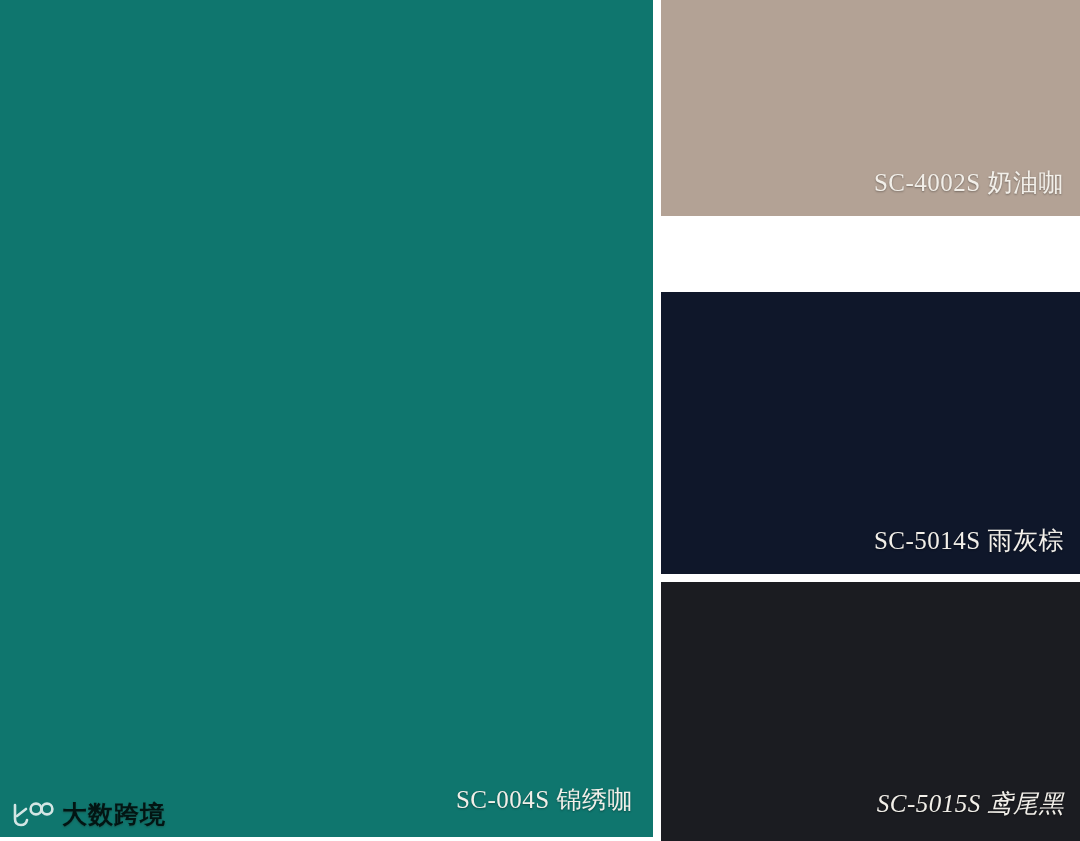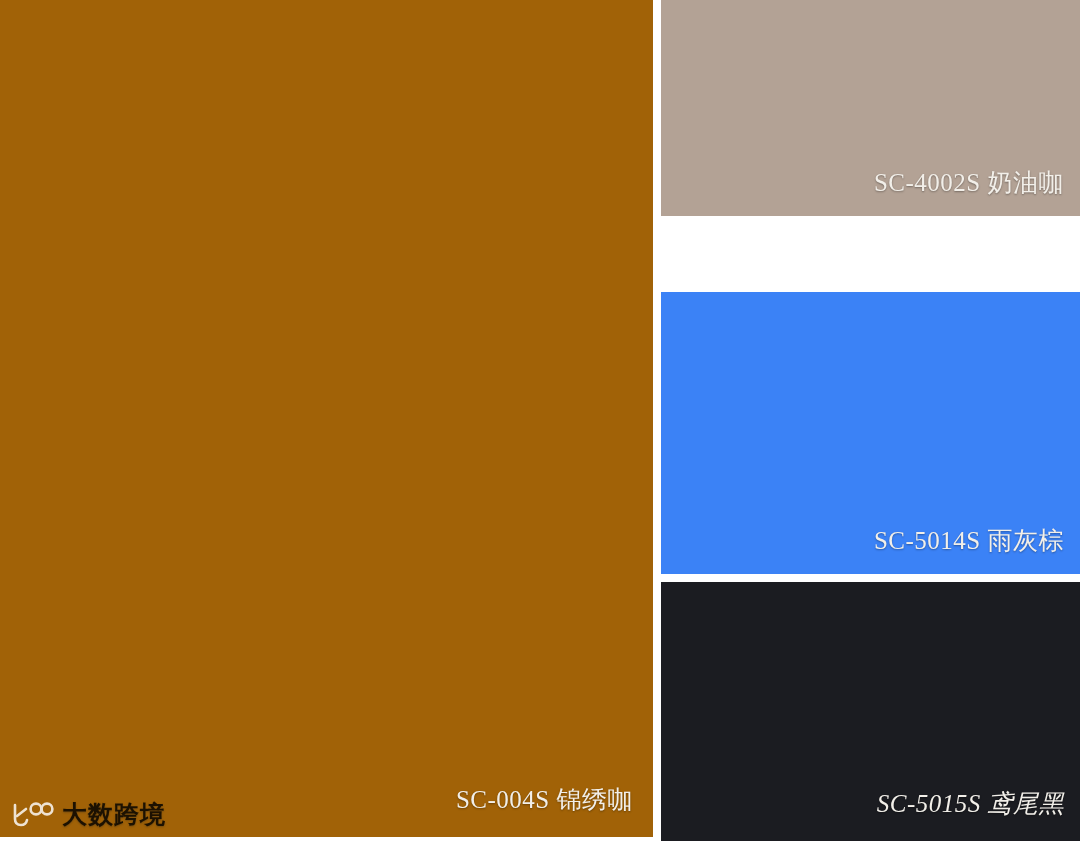--- a/index.html
+++ b/index.html
@@ -113,29 +113,29 @@
     letter-spacing: 1px;
     text-shadow: 0 1px 2px rgba(40, 38, 32, 0.45);
     line-height: 1;
   }
 </style>
 </head>
 <body>
 
 <div class="palette-board" style="background: rgb(255, 255, 255);">
 
-  <div class="swatch swatch-main" style="background: #a16207;">
+  <div class="swatch swatch-main" style="background: #0f766e;">
     <span class="swatch-label">SC-004S 锦绣咖</span>
   </div>
 
   <div class="swatch swatch-tr" style="background: rgb(179, 162, 149);">
     <span class="swatch-label">SC-4002S 奶油咖</span>
   </div>
 
-  <div class="swatch swatch-mr" style="background: #3b82f6;">
+  <div class="swatch swatch-mr" style="background: #0f172a;">
     <span class="swatch-label">SC-5014S 雨灰棕</span>
   </div>
 
   <div class="swatch swatch-br" style="background: rgb(27, 28, 33); font-style: italic;">
     <span class="swatch-label">SC-5015S 鸢尾黑</span>
   </div>
 
   <div class="watermark">
     <svg class="watermark-mark" viewBox="0 0 44 28" aria-hidden="true">
       <g fill="none" stroke="#ffffff" stroke-width="2.6" stroke-linecap="round" stroke-linejoin="round">

